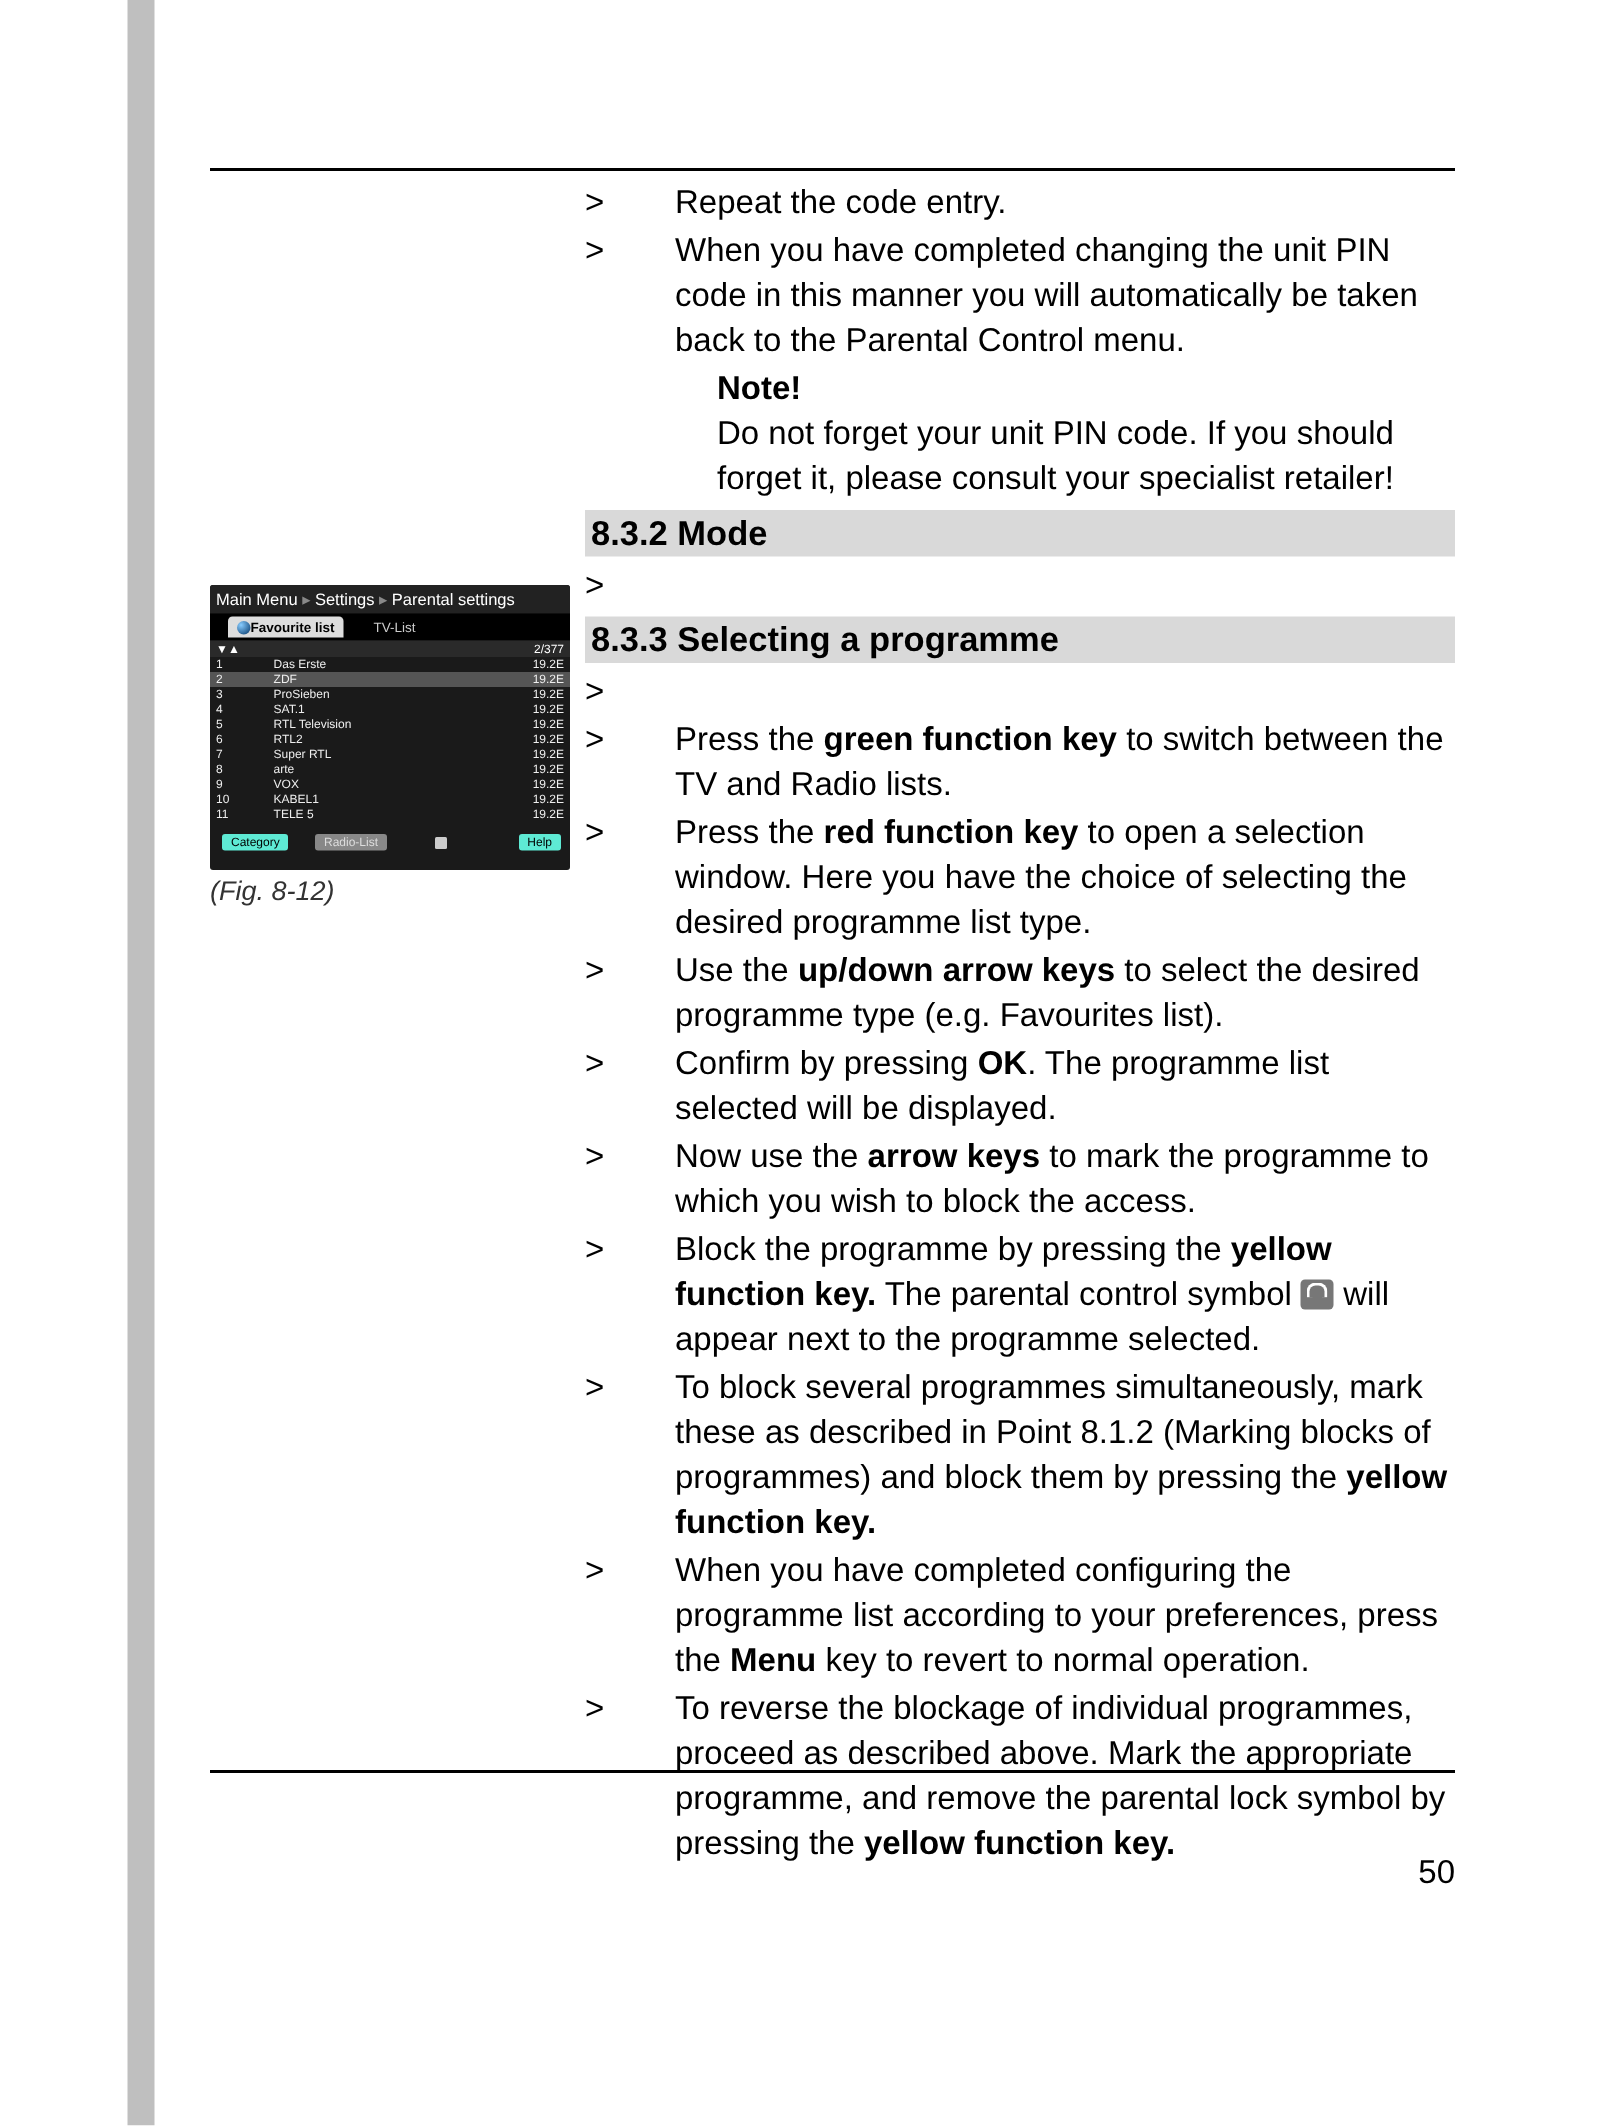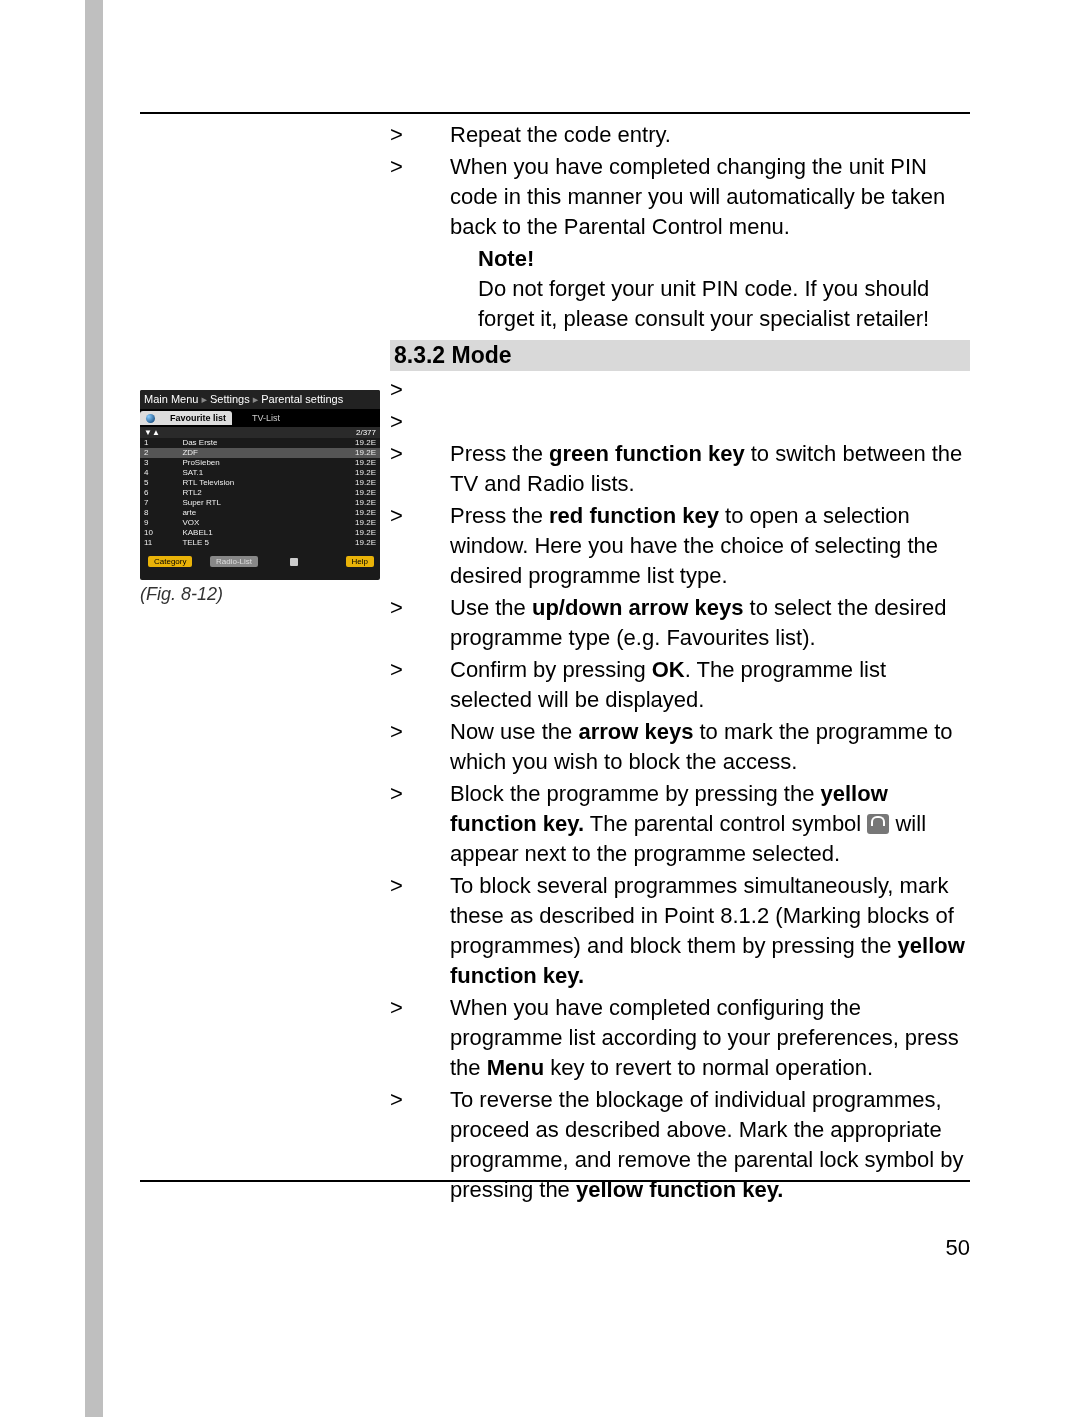--- a/index.html
+++ b/index.html
@@ -19,28 +19,28 @@
   .note .bold{font-weight:bold;}
   .sect{background:#d9d9d9;font-weight:bold;font-size:23px;padding:2px 4px;margin:6px 0 4px 0;}
   b{font-weight:bold;}
   i.lock{display:inline-block;width:22px;height:20px;background:#777;border-radius:3px;position:relative;vertical-align:-3px;}
   i.lock::before{content:'';position:absolute;width:10px;height:8px;border:2px solid #fff;border-bottom:none;border-radius:6px 6px 0 0;left:4px;top:2px;}
   
   .shot{width:240px;height:190px;background:#1a1a1a;color:#fff;font-size:9px;border-radius:2px;overflow:hidden;}
   .shot .crumb{background:#222;padding:3px 4px;font-size:11px;}
   .shot .crumb .arr{color:#888;margin:0 3px;}
   .shot .tabs{display:flex;background:#000;height:18px;align-items:center;}
-  .shot .tab{background:#ddd;color:#000;font-size:9px;padding:2px 6px;border-radius:3px 3px 0 0;margin-left:0;font-weight:bold;display:flex;align-items:center;gap:15px;}
+  .shot .tab{background:#ddd;color:#000;font-size:9px;padding:2px 6px;border-radius:3px 3px 0 0;margin-left:12px;font-weight:bold;display:flex;align-items:center;gap:0;}
   .shot .tab2{color:#ccc;font-size:9px;margin-left:20px;}
   .shot .bar{background:#2a2a2a;display:flex;justify-content:space-between;padding:1px 4px;font-size:8px;}
   .shot table{width:100%;border-collapse:collapse;font-size:8px;color:#eee;}
   .shot td{padding:0 4px;line-height:10px;}
   .shot tr.sel td{background:#555;}
   .shot .foot{position:relative;margin-top:8px;height:20px;}
-  .shot .pill{position:absolute;background:#eab308;color:#000;font-size:8px;padding:1px 6px;border-radius:2px;}
+  .shot .pill{position:absolute;background:#5eead4;color:#000;font-size:8px;padding:1px 6px;border-radius:2px;}
   .cap{font-style:italic;font-size:18px;color:#333;margin-top:4px;}
   .globe{display:inline-block;width:9px;height:9px;border-radius:50%;background:radial-gradient(circle at 30% 30%,#8cf,#036);}
   .lockmini{display:inline-block;width:8px;height:8px;background:#ccc;border-radius:1px;}
 </style>
 </head>
 <body>
 
 <div class="page">
   <div class="vstripe"></div>
   <div class="content">
@@ -145,20 +145,21 @@
         <div class="note">
           <div class="bold">Note!</div>
           <div>Do not forget your unit PIN code. If you should forget it, please consult your specialist retailer!</div>
         </div>
 
         <div class="sect">8.3.2 Mode</div>
         <div class="step">
             <span class="gt">&gt;</span>
         </div>
 
+        <div class="sect">8.3.3 Selecting a programme</div>
 
         <div class="step">
             <span class="gt">&gt;</span>
           </div>
         <div class="step">
             <span class="gt">&gt;</span>
             <span class="txt"><span>Press the </span><b>green function key</b><span> to switch between the TV and Radio lists.</span></span>
           </div>
         <div class="step">
             <span class="gt">&gt;</span>

